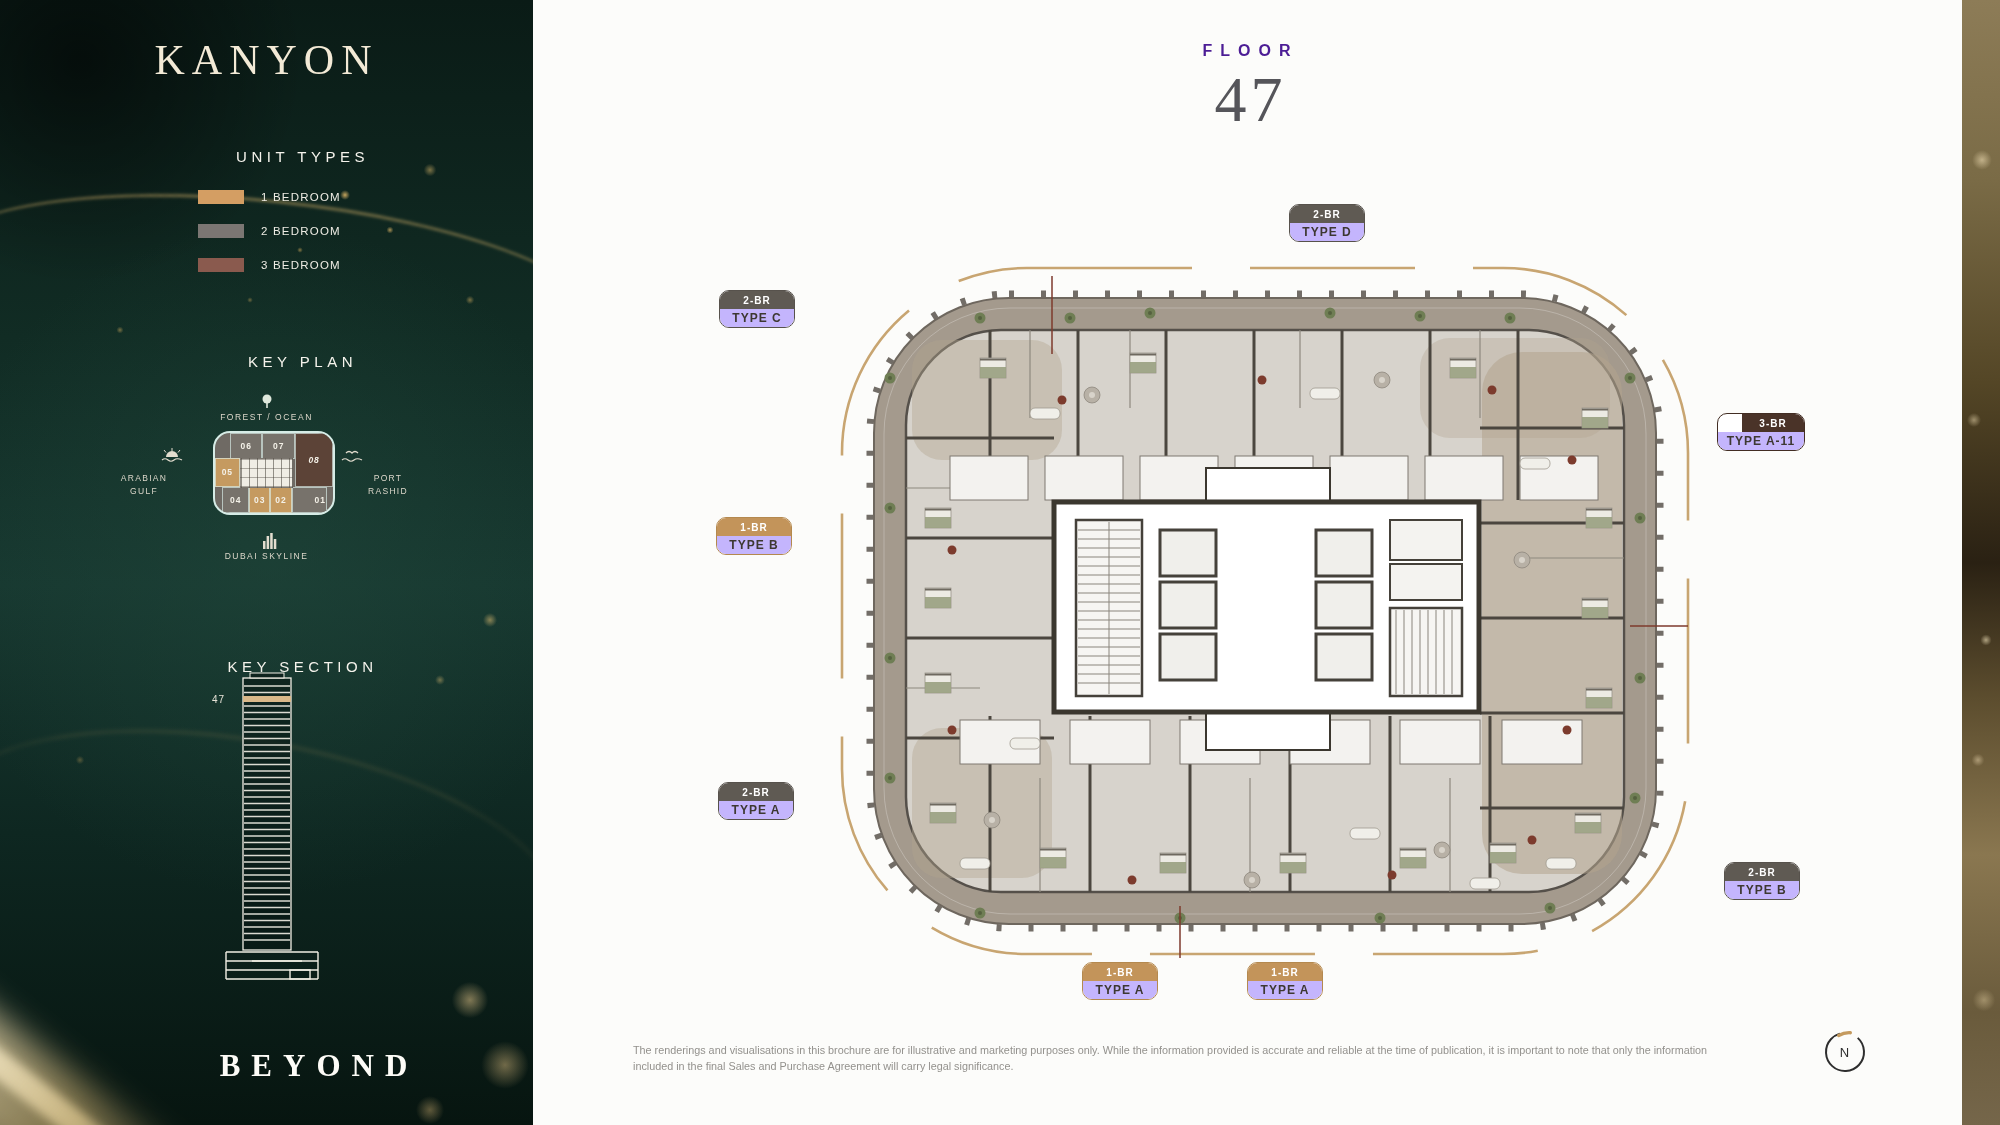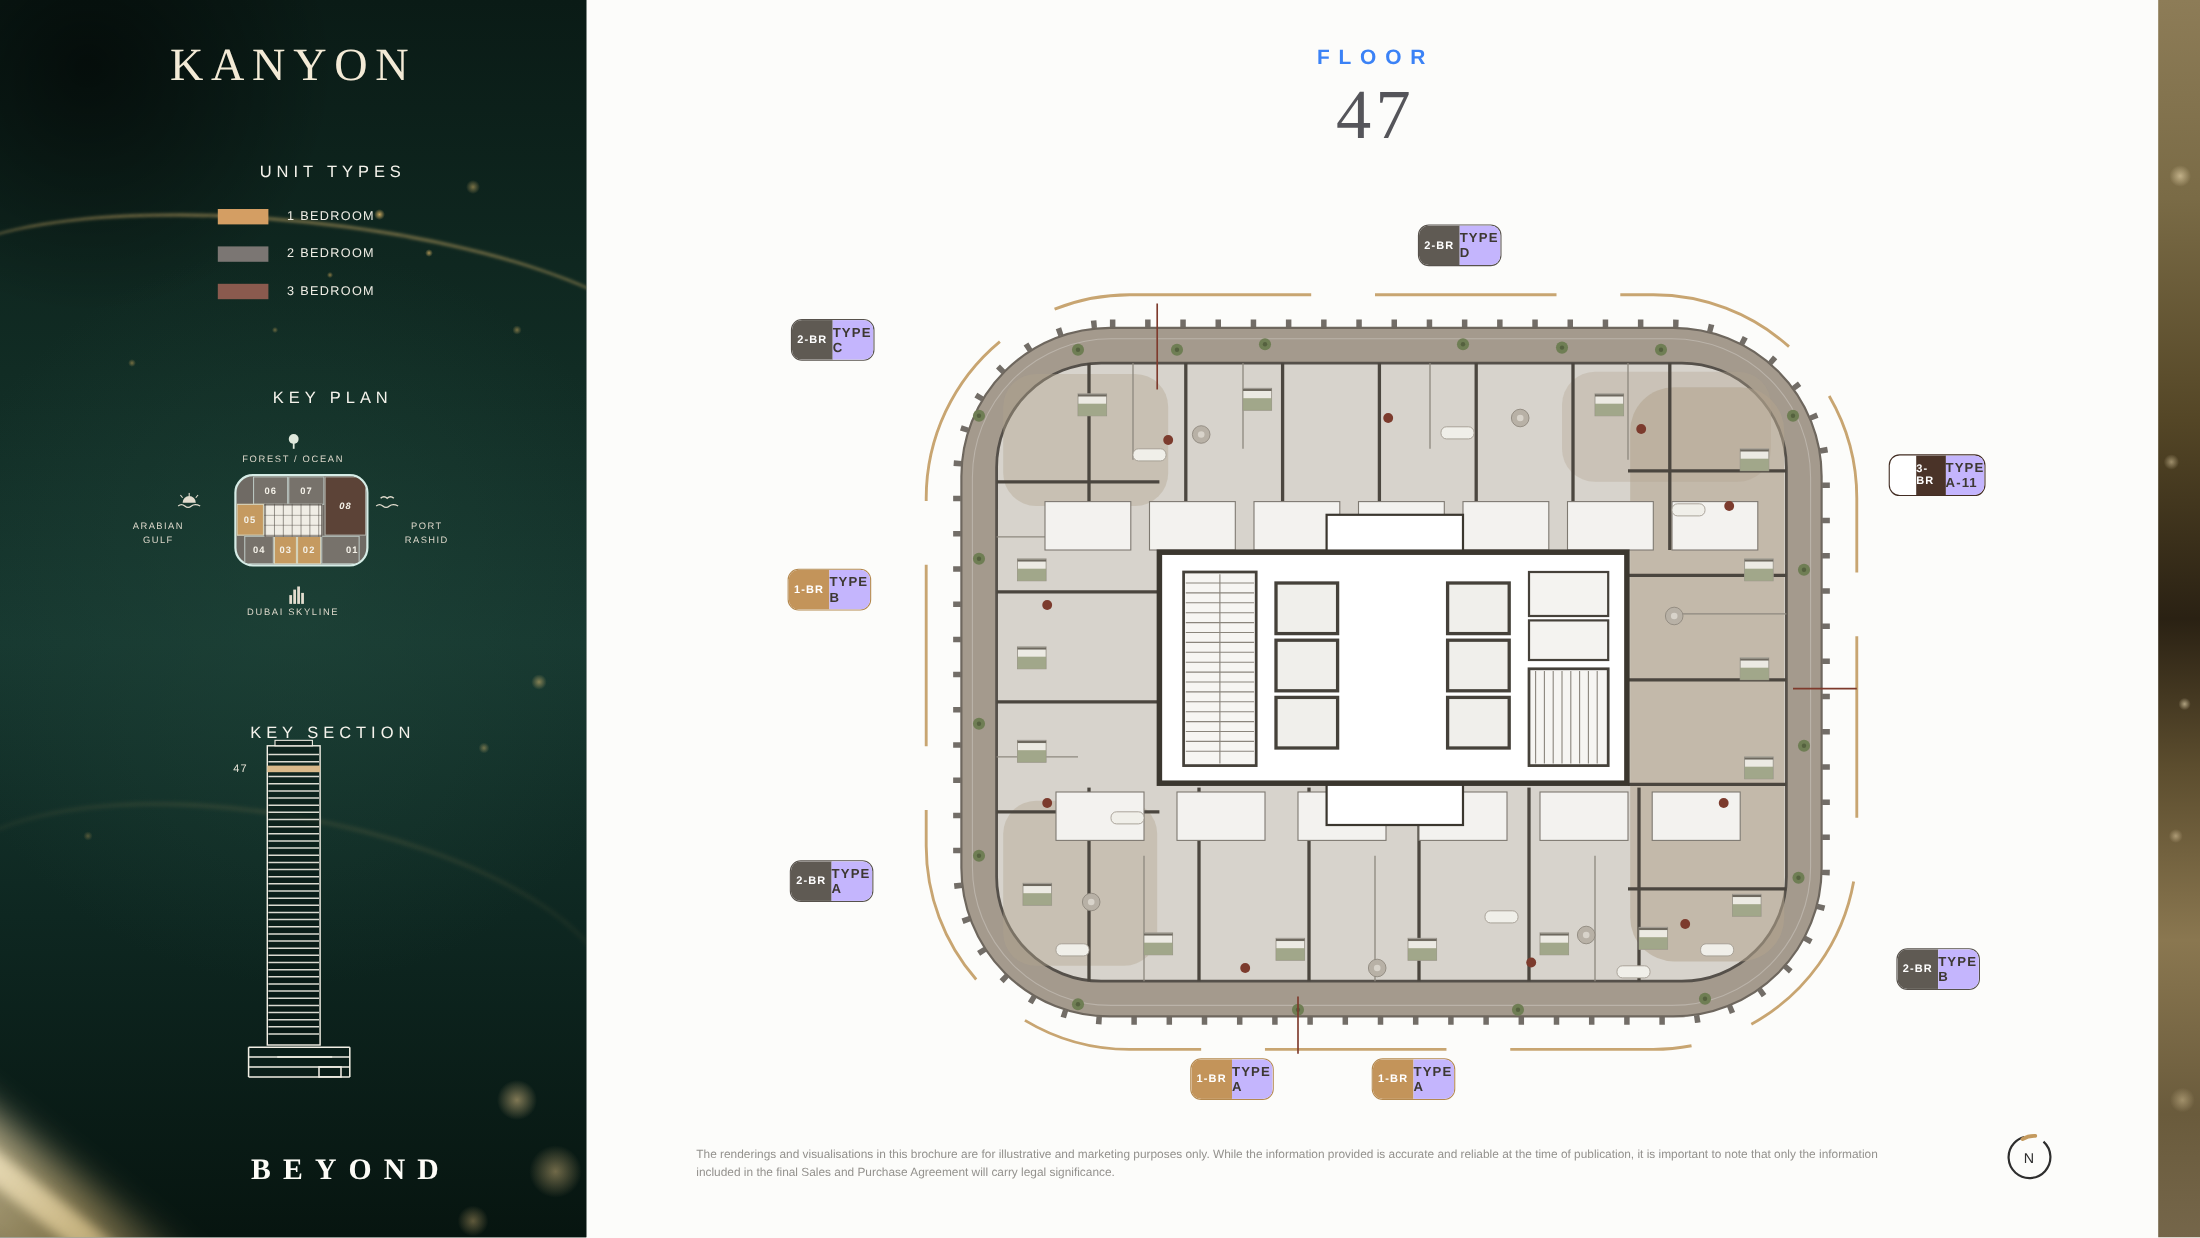--- a/index.html
+++ b/index.html
@@ -76,34 +76,34 @@
                      repeating-linear-gradient(0deg, rgba(70,65,58,.4) 0 1px, transparent 1px 9px); }
   .kp-side-label { position:absolute; color:#ddd8cb; font-size:8.5px; letter-spacing:1.3px;
     text-align:center; line-height:1.5; }
   .kp-left-label { left:108px; top:472px; width:72px; }
   .kp-right-label { left:352px; top:472px; width:72px; }
 
   
   .tower-wrap { position:absolute; left:212px; top:672px; width:120px; height:314px; }
   .floor-marker { position:absolute; left:0px; top:22px; color:#e8e4d8; font-size:10px; letter-spacing:1px; }
   .brand { position:absolute; left:0; top:1048px; width:638px; text-align:center;
-    font-family:"Liberation Serif", serif; font-weight:bold; font-size:27px;
+    font-family:"Liberation Serif", serif; font-weight:bold; font-size:31px;
     letter-spacing:11px; color:#fdfcf7; }
 
   
   .floor-header { position:absolute; left:1128px; top:42px; width:245px; text-align:center; }
-  .floor-label { font-size:19px; letter-spacing:8px; color:#3b82f6; font-weight:bold; }
+  .floor-label { font-size:16px; letter-spacing:8px; color:#4c1d95; font-weight:bold; }
   .floor-number { margin-top:8px; font-family:"Liberation Serif", serif; font-size:64px;
     font-weight:400; color:#55555a; letter-spacing:4px; line-height:1; }
 
   .plan-wrap { position:absolute; left:830px; top:258px; width:870px; height:706px; }
 
   
   .badge { position:absolute; width:76px; height:38px; border-radius:10px; overflow:hidden;
-    display:flex; flex-direction:row; border:1.5px solid #4a4540; background:#fff; }
+    display:flex; flex-direction:column; border:1.5px solid #4a4540; background:#fff; }
   .badge-top { flex:1; display:flex; align-items:center; justify-content:center;
     color:#fff; font-size:10px; font-weight:bold; letter-spacing:1px; }
   .badge-bottom { flex:1; display:flex; align-items:center; justify-content:center;
     background:#c4b5fd; color:#3d3832; font-size:12px; font-weight:bold; letter-spacing:1px; }
   .badge--2br { border-color:#57524c; } .badge--2br .badge-top { background:#5f5a53; }
   .badge--1br { border-color:#b4894f; } .badge--1br .badge-top { background:#c3945a; }
   .badge--3br { border-color:#422d23; } .badge--3br .badge-top { background:#4a3328;margin-left:24px; }
   .badge--wide { width:88px; }
 
   .disclaimer { position:absolute; left:633px; top:1042px; width:1112px;

